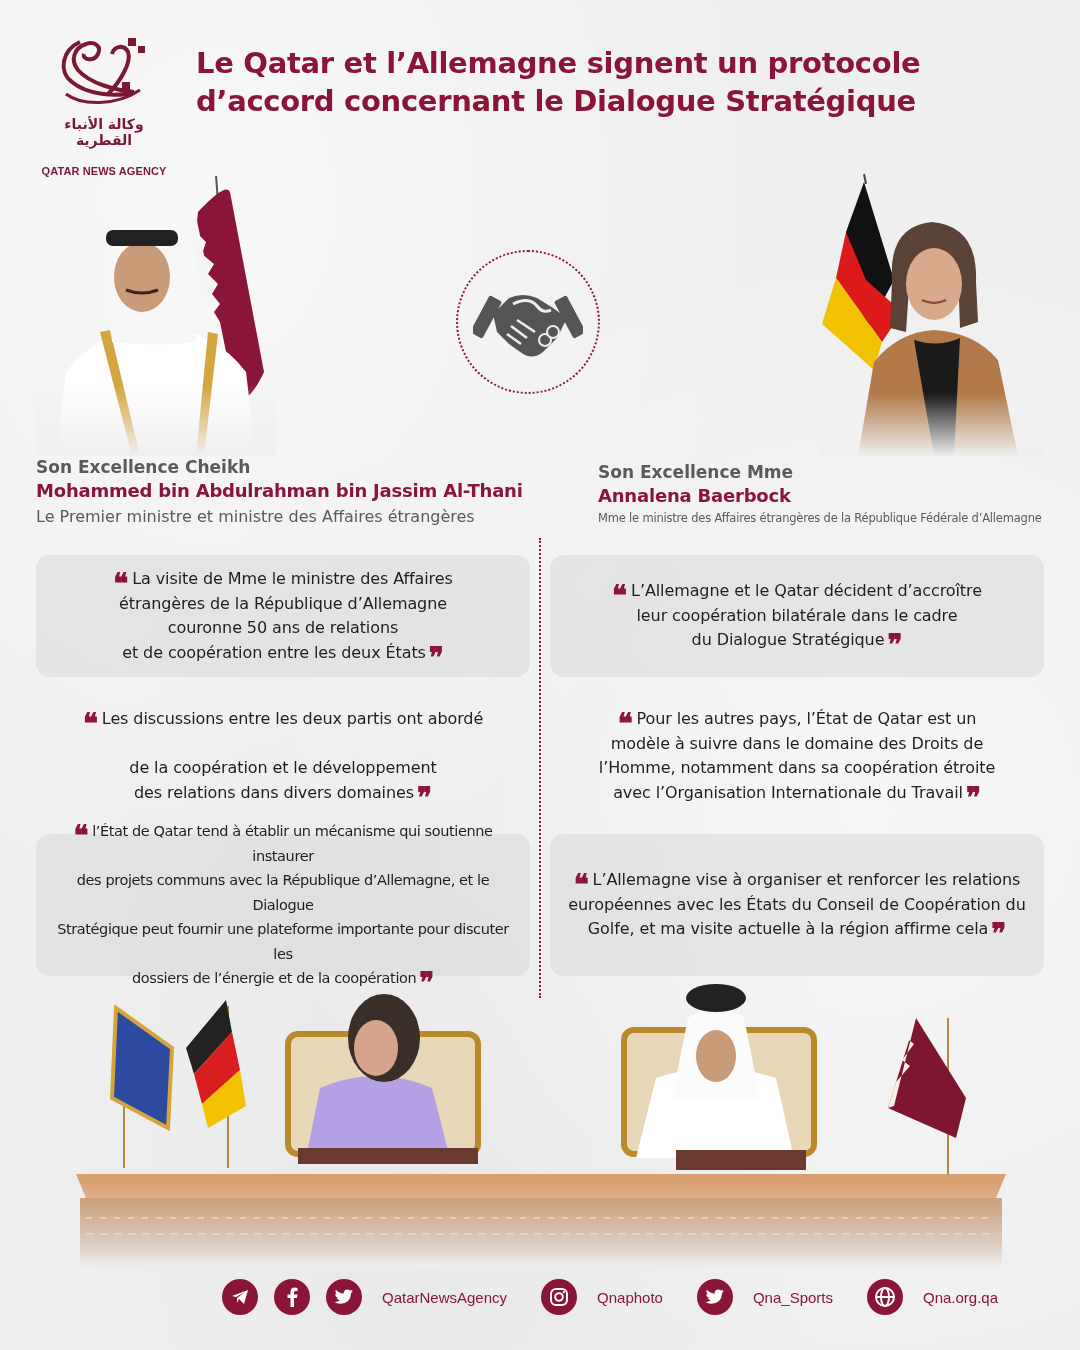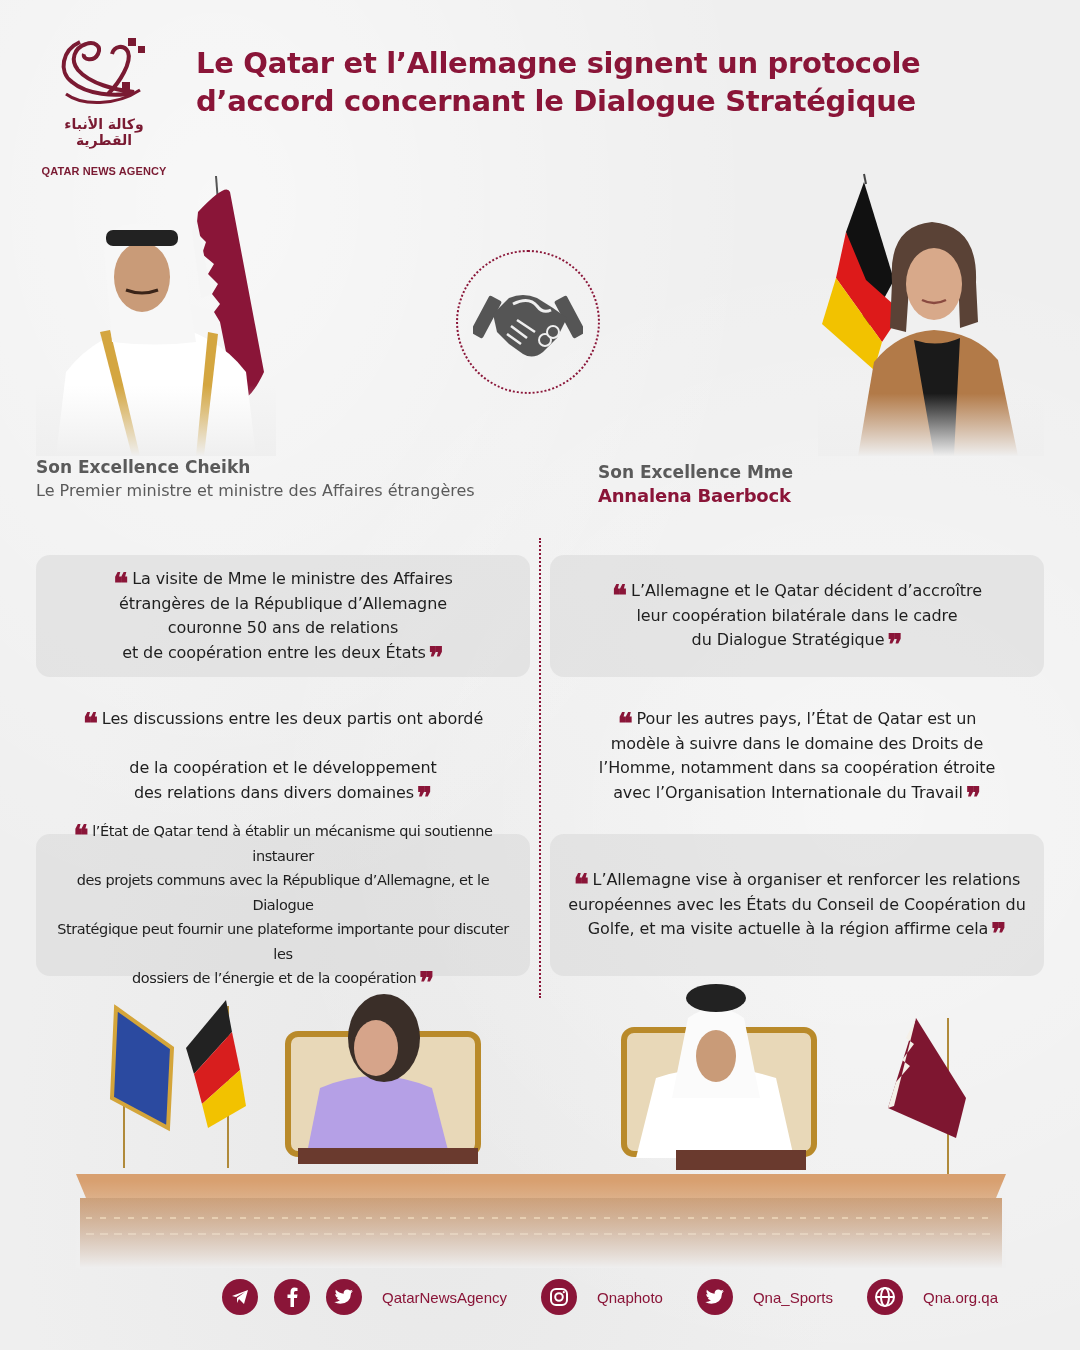--- a/index.html
+++ b/index.html
@@ -137,26 +137,28 @@
     <path d="M74 110 Q70 54 114 50 Q160 54 158 110 L160 150 L142 156 L140 100 L92 100 L88 160 L72 156 Z" fill="#5a4236"></path>
 
     <ellipse cx="116" cy="112" rx="28" ry="36" fill="#d8a98a"></ellipse>
     <path d="M104 128 Q116 134 128 128" stroke="#8a4a40" stroke-width="2.5" fill="none"></path>
     <rect x="0" y="0" width="226" height="284" fill="url(#fadeR)"></rect>
   </svg>
 </div>
 
 <div class="abs name-block" style="left:36px; top:456px; width:520px;">
   <div class="pre">Son Excellence Cheikh</div>
+  <div class="nm">Mohammed bin Abdulrahman bin Jassim Al-Thani</div>
   <div class="role">Le Premier ministre et ministre des Affaires étrangères</div>
 </div>
 
 <div class="abs name-block" style="left:598px; top:461px; width:460px;">
   <div class="pre">Son Excellence Mme</div>
   <div class="nm">Annalena Baerbock</div>
+  <div class="role role-small">Mme le ministre des Affaires étrangères de la République Fédérale d’Allemagne</div>
 </div>
 
 <div class="abs divider"></div>
 
 <div class="abs card filled" style="left:36px; top:555px; width:494px; height:122px;">
   <p>
     <span class="q open">❝</span><span>La visite de Mme le ministre des Affaires</span><br>
     <span>étrangères de la République d’Allemagne</span><br>
     <span>couronne 50 ans de relations</span><br>
     <span>et de coopération entre les deux États</span><span class="q close">❞</span>

